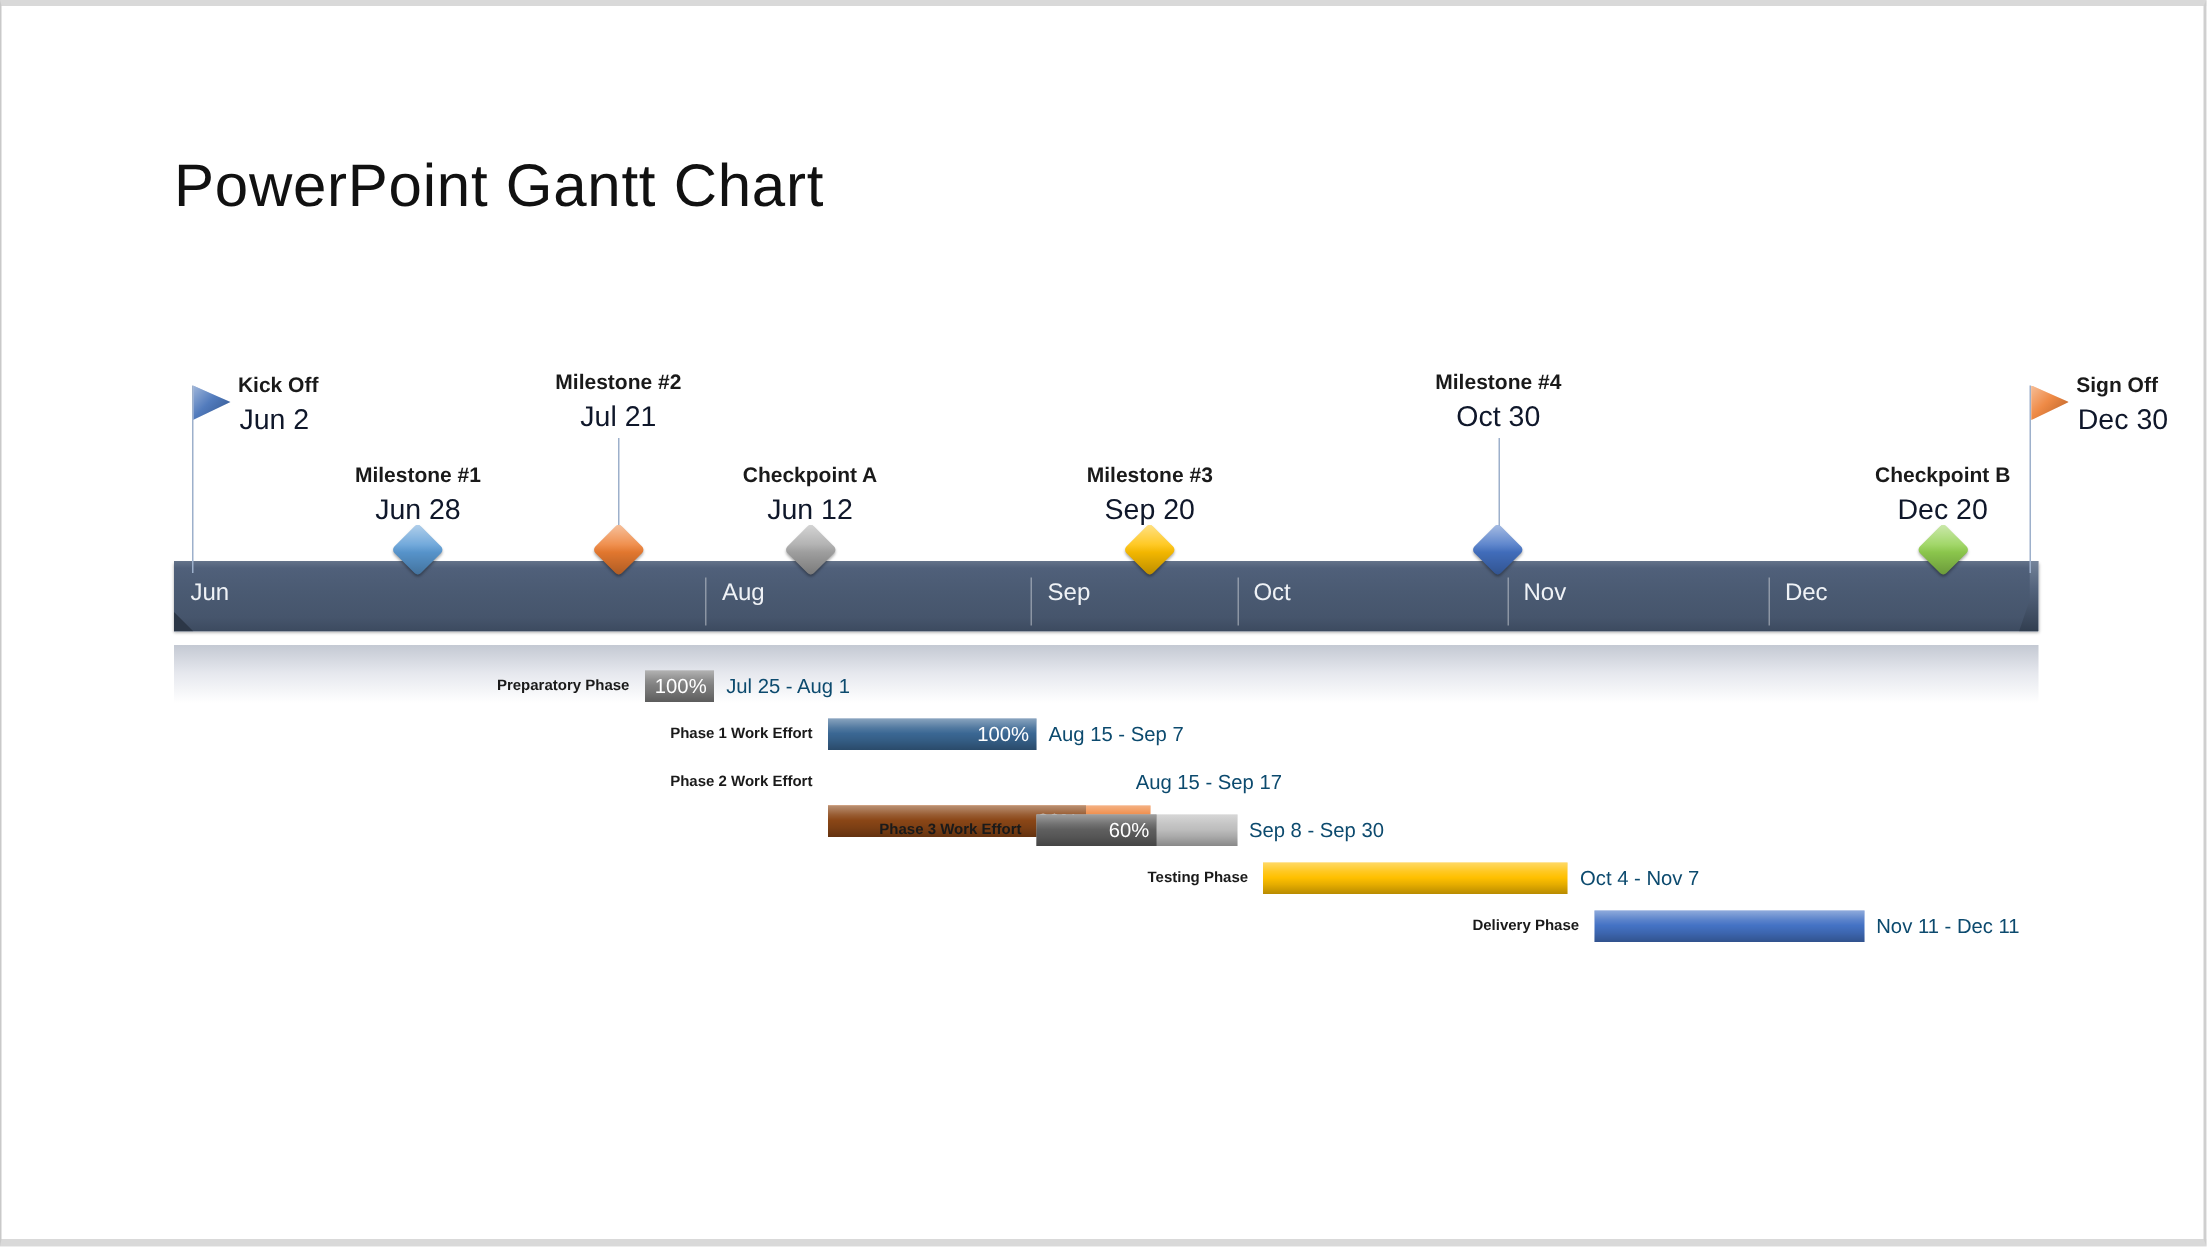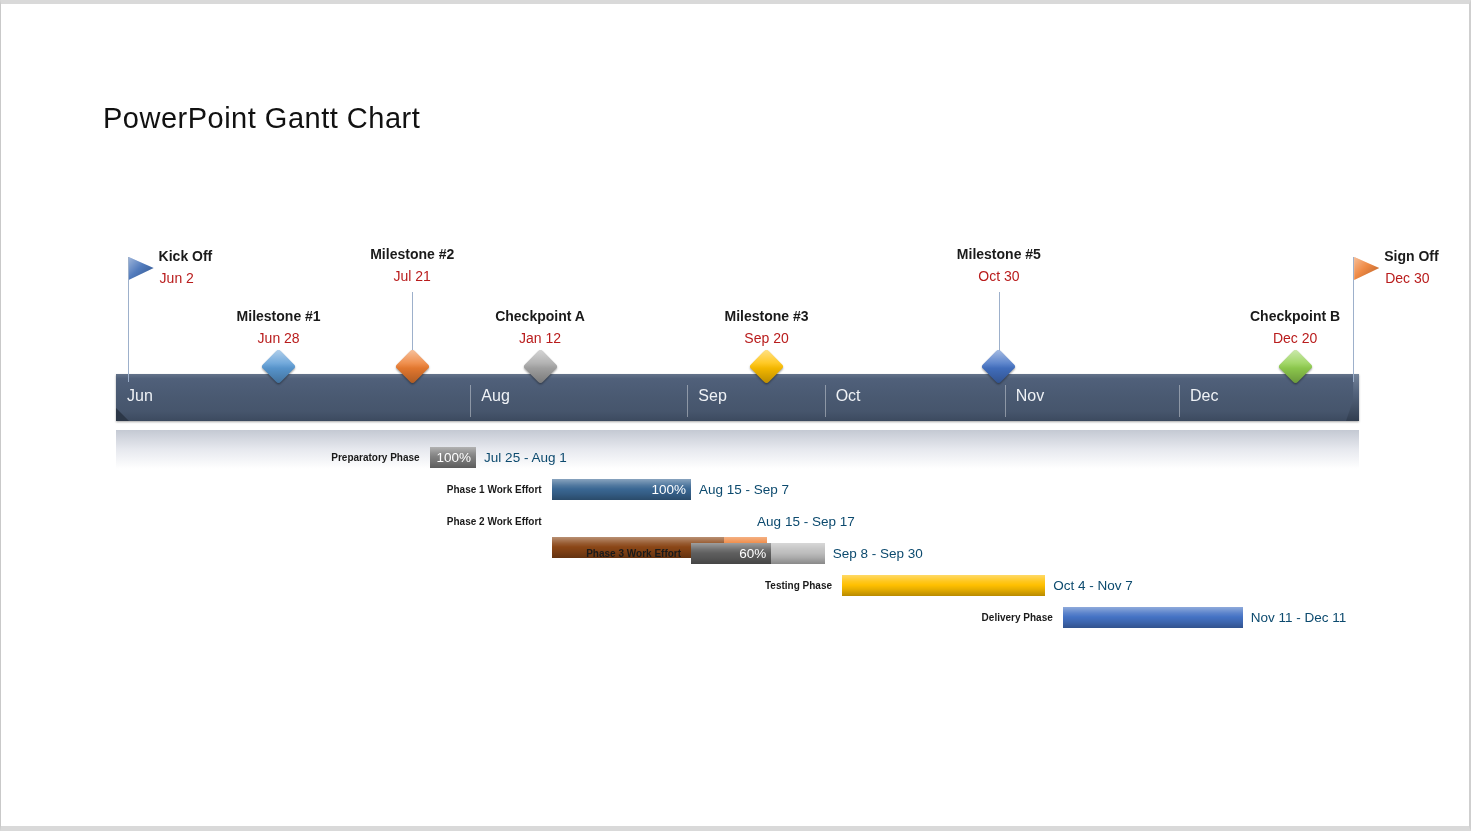--- a/index.html
+++ b/index.html
@@ -1,39 +1,39 @@
 <!DOCTYPE html>
 <html><head>
 <meta charset="utf-8">
 <style>
   html,body{margin:0;padding:0;background:#eaeaea;font-family:"Liberation Sans",sans-serif;}
   .canvas{position:relative;width:1471px;height:831px;background:#ffffff;margin:0 auto;
           box-sizing:border-box;border-top:4px solid #d9d9d9;border-bottom:5px solid #d9d9d9;
           border-left:1px solid #c9c9c9;border-right:2px solid #cfcfcf;overflow:hidden;}
-  .page-title{position:absolute;left:102px;top:98px;font-size:29px;font-weight:300;
+  .page-title{position:absolute;left:115px;top:98px;font-size:40px;font-weight:300;
           letter-spacing:.5px;color:#111;margin:0;}
   
   #timeline-bar{position:absolute;left:115px;top:370px;width:1243px;height:47px;
           background:linear-gradient(180deg,#64738a 0%,#50607a 10%,#4a5a72 45%,#46556c 80%,#3c4a5f 100%);
           box-shadow:0 1px 2px rgba(0,0,0,.35);text-decoration:underline;}
   #timeline-bar .corner-bl{position:absolute;left:0;bottom:0;width:13px;height:13px;
           background:#2c3747;clip-path:polygon(0 0,0 100%,100% 100%);}
   #timeline-bar .corner-tr{position:absolute;right:0;top:0;width:13px;height:47px;
           background:linear-gradient(180deg,#7b8aa0 0%,#55657e 40%,#2e3a4b 100%);
           clip-path:polygon(100% 0,100% 100%,0 100%,55% 55%,55% 0);opacity:.8;}
   .month-cell{position:absolute;top:0;height:47px;box-sizing:border-box;}
   .month-label{position:absolute;left:11px;top:13px;font-size:16px;color:#eff2f6;}
   .month-divider{position:absolute;left:0;top:11px;bottom:4px;width:1px;background:rgba(255,255,255,.38);}
   
   #reflection{position:absolute;left:115px;top:426px;width:1243px;height:42px;
           background:linear-gradient(180deg,#c4c9d3 0%,#e6e8ee 45%,#ffffff 92%);}
   
   .ms-name{position:absolute;font-size:14px;font-weight:bold;color:#1a1a1a;text-align:center;width:180px;}
   .ms-name.left-align{text-align:left;width:auto;}
-  .ms-date{position:absolute;font-size:14px;color:#b91c1c;text-align:center;width:180px;}
+  .ms-date{position:absolute;font-size:19px;color:#0f172a;text-align:center;width:180px;}
   .ms-date.left-align{text-align:left;width:auto;}
   .ms-stem{position:absolute;width:1px;background:#9db0cb;}
   .ms-diamond{position:absolute;width:25px;height:25px;transform:rotate(45deg);
           border-radius:3px;box-shadow:1px 1px 2px rgba(0,0,0,.35);}
   .ms-diamond .shine{position:absolute;inset:0;border-radius:3px;
           background:linear-gradient(135deg,rgba(255,255,255,.55) 0%,rgba(255,255,255,.15) 40%,rgba(0,0,0,.05) 55%,rgba(0,0,0,.28) 100%);}
   .ms-flag{position:absolute;width:25px;height:23px;clip-path:polygon(0 0,100% 48%,0 100%);}
   .ms-flag .shine{position:absolute;inset:0;
           background:linear-gradient(135deg,rgba(255,255,255,.5) 0%,rgba(255,255,255,.1) 45%,rgba(0,0,0,.25) 100%);}
   
@@ -91,30 +91,30 @@
       <div class="ms-diamond" style="left: 265.136px; top: 350px; background: rgb(91, 155, 213);">
         <div class="shine"></div>
       </div>
       <div class="ms-name" style="left: 321.229px; top: 242px;">Milestone #2</div>
       <div class="ms-date" style="left: 321.229px; top: 264px;">Jul 21</div>
       <div class="ms-stem" style="left: 411.229px; top: 288px; height: 64px;"></div>
       <div class="ms-diamond" style="left: 398.729px; top: 350px; background: rgb(237, 125, 49);">
         <div class="shine"></div>
       </div>
       <div class="ms-name" style="left: 449.014px; top: 304px;">Checkpoint A</div>
-      <div class="ms-date" style="left: 449.014px; top: 326px;">Jan 12</div>
+      <div class="ms-date" style="left: 449.014px; top: 326px;">Jun 12</div>
       <div class="ms-diamond" style="left: 526.514px; top: 350px; background: rgb(166, 166, 166);">
         <div class="shine"></div>
       </div>
       <div class="ms-name" style="left: 675.542px; top: 304px;">Milestone #3</div>
       <div class="ms-date" style="left: 675.542px; top: 326px;">Sep 20</div>
       <div class="ms-diamond" style="left: 753.042px; top: 350px; background: rgb(255, 192, 0);">
         <div class="shine"></div>
       </div>
-      <div class="ms-name" style="left: 907.879px; top: 242px;">Milestone #5</div>
+      <div class="ms-name" style="left: 907.879px; top: 242px;">Milestone #4</div>
       <div class="ms-date" style="left: 907.879px; top: 264px;">Oct 30</div>
       <div class="ms-stem" style="left: 997.879px; top: 288px; height: 64px;"></div>
       <div class="ms-diamond" style="left: 985.379px; top: 350px; background: rgb(68, 114, 196);">
         <div class="shine"></div>
       </div>
       <div class="ms-name" style="left: 1204.11px; top: 304px;">Checkpoint B</div>
       <div class="ms-date" style="left: 1204.11px; top: 326px;">Dec 20</div>
       <div class="ms-diamond" style="left: 1281.61px; top: 350px; background: rgb(146, 208, 80);">
         <div class="shine"></div>
       </div>

